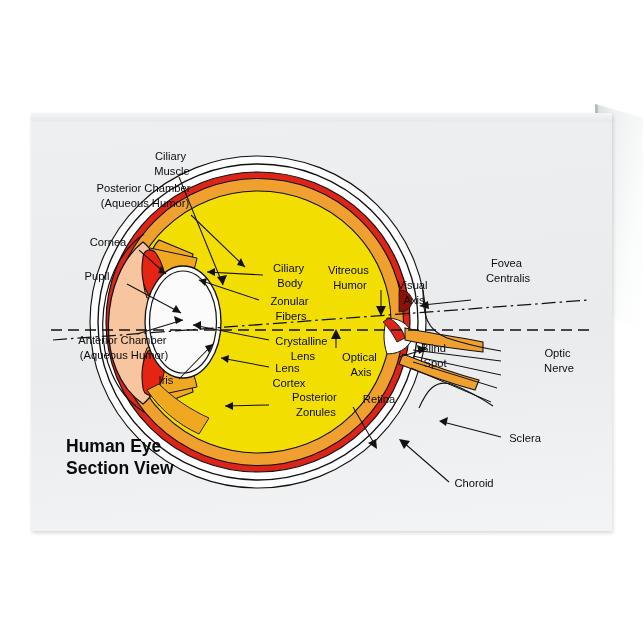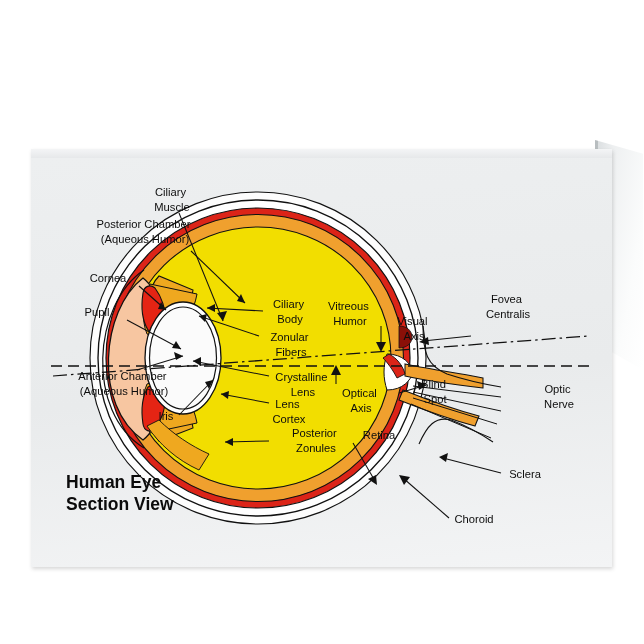--- a/index.html
+++ b/index.html
@@ -13,21 +13,20 @@
     overflow: hidden;
     font-family: "Liberation Sans", sans-serif;
     position: relative;
   }
 
   #product-stage {
     position: absolute;
     left: 0; top: 0;
     width: 644px; height: 532px;
     background: #ffffff;
-    margin-top: 36px;
   }
 
   
   .card-back-panel {
     position: absolute;
     left: 595px;
     top: 104px;
     width: 48px;
     height: 230px;
     background: linear-gradient(100deg, #d8dcde 0%, #eef0f1 22%, #fbfcfc 70%, #ffffff 100%);

